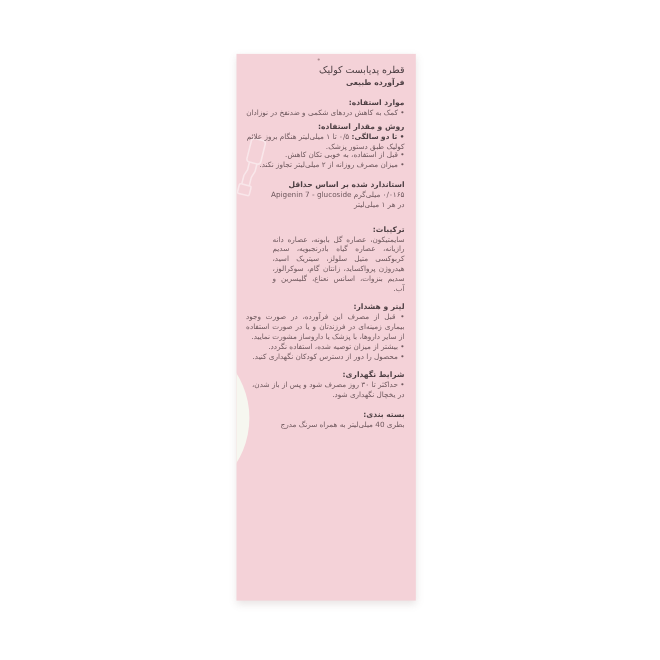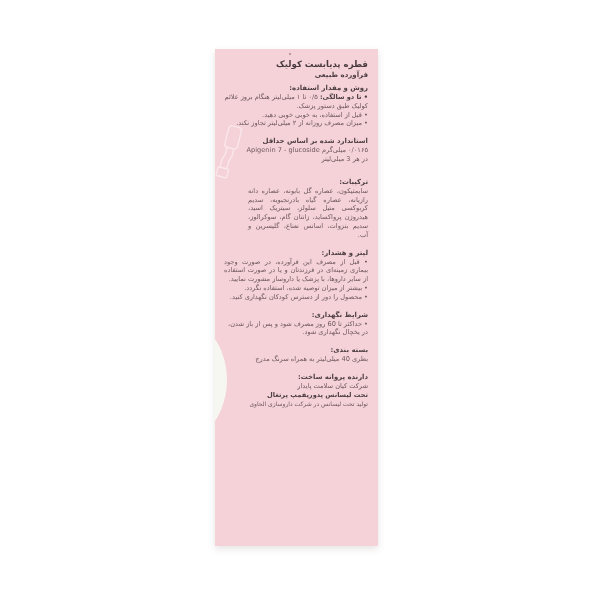--- a/index.html
+++ b/index.html
@@ -32,21 +32,21 @@
     transform:rotate(14deg);
   }
   .content{
     position:relative;
     padding:10px 10px 0 9px;
     color:#6e585d;
     font-size:6.6px;line-height:8.8px;
     text-align:right;
   }
   .title{
-    font-size:8.6px;line-height:11px;font-weight:bold;color:#473a3e;
+    font-size:8.6px;line-height:11px;font-weight:normal;color:#473a3e;
     margin:0 0 1px 0;
   }
   .subtitle{
     font-size:7px;line-height:9px;font-weight:bold;color:#4d3f43;
   }
   .sec-sm{margin-top:4px;}
   .sec-lg{margin-top:14px;margin-left:24px;}
   .sec-md{margin-top:9px;}
   h3.hd{
     margin:0;font-size:6.9px;line-height:9px;font-weight:bold;color:#4d3f43;
@@ -77,58 +77,56 @@
       </svg>
     </span>
 
     <span class="print-dot"></span>
 
     <div class="content">
 
       <div class="title">قطره پدیابست کولیک</div>
       <div class="subtitle">فرآورده طبیعی</div>
 
+      <div class="sec-md">
+        <h3 class="hd">موارد استفاده:</h3>
+        <p class="tx">• کمک به کاهش دردهای شکمی و ضدنفخ در نوزادان</p>
+      </div>
 
       <div class="sec-sm">
         <h3 class="hd">روش و مقدار استفاده:</h3>
         <p class="tx"><span class="b">• تا دو سالگی:</span><span> ۰/۵ تا ۱ میلی‌لیتر هنگام بروز علائم کولیک طبق دستور پزشک.</span></p>
-        <p class="tx">• قبل از استفاده، به خوبی خوبی دهید.</p>
+        <p class="tx">• قبل از استفاده، به خوبی تکان کاهش.</p>
         <p class="tx">• میزان مصرف روزانه از ۲ میلی‌لیتر تجاوز نکند.</p>
       </div>
 
       <div class="sec-md">
         <h3 class="hd">استاندارد شده بر اساس حداقل</h3>
         <p class="tx"><span>۰/۰۱۶۵ میلی‌گرم</span> <span class="en">Apigenin 7 - glucoside</span></p>
-        <p class="tx">در هر 3 میلی‌لیتر</p>
+        <p class="tx">در هر ۱ میلی‌لیتر</p>
       </div>
 
       <div class="sec-lg">
         <h3 class="hd">ترکیبات:</h3>
         <p class="tx just">سایمتیکون، عصاره گل بابونه، عصاره دانه رازیانه، عصاره گیاه بادرنجبویه، سدیم کربوکسی متیل سلولز، سیتریک اسید، هیدروژن پرواکساید، زانتان گام، سوکرالوز، سدیم بنزوات، اسانس نعناع، گلیسرین و آب.</p>
       </div>
 
       <div class="sec-md">
         <h3 class="hd">لیتر و هشدار:</h3>
         <p class="tx just">• قبل از مصرف این فرآورده، در صورت وجود بیماری زمینه‌ای در فرزندتان و یا در صورت استفاده از سایر داروها، با پزشک یا داروساز مشورت نمایید.</p>
         <p class="tx">• بیشتر از میزان توصیه شده، استفاده نگردد.</p>
         <p class="tx">• محصول را دور از دسترس کودکان نگهداری کنید.</p>
       </div>
 
       <div class="sec-md">
         <h3 class="hd">شرایط نگهداری:</h3>
-        <p class="tx">• حداکثر تا 60 روز مصرف شود و پس از باز شدن، در یخچال نگهداری شود.</p>
+        <p class="tx">• حداکثر تا ۳۰ روز مصرف شود و پس از باز شدن، در یخچال نگهداری شود.</p>
       </div>
 
       <div class="sec-md">
         <h3 class="hd">بسته بندی:</h3>
         <p class="tx">بطری 40 میلی‌لیتر به همراه سرنگ مدرج</p>
       </div>
 
-      <div class="sec-md">
-        <h3 class="hd">دارنده پروانه ساخت:</h3>
-        <p class="tx">شرکت کیان سلامت پایدار</p>
-        <p class="tx b">تحت لیسانس پدوریفمپ پرتغال</p>
-        <p class="tx small">تولید تحت لیسانس در شرکت داروسازی الحاوی</p>
-      </div>
 
     </div>
   </div>
 </div>
 
 </body></html>

